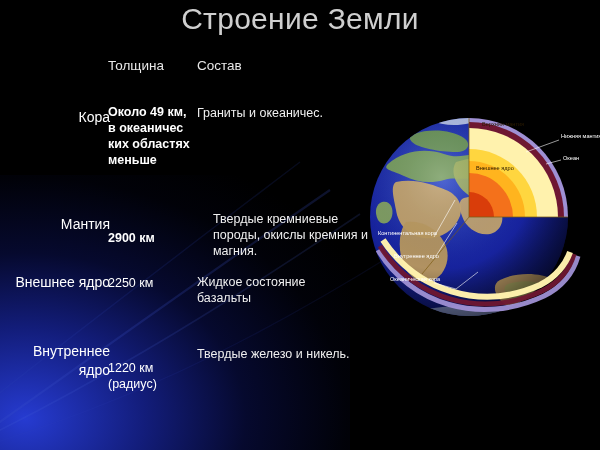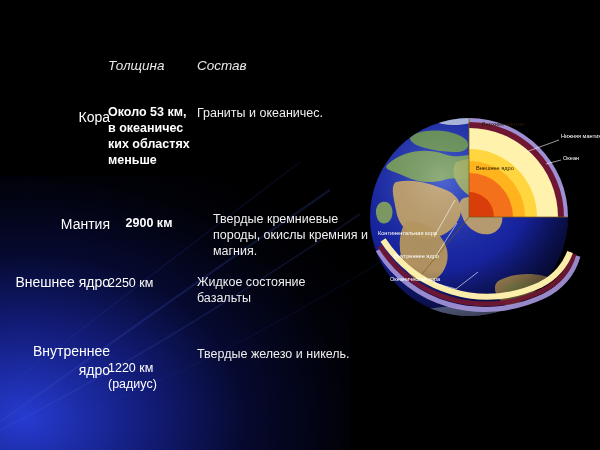--- a/index.html
+++ b/index.html
@@ -60,21 +60,20 @@
     position: absolute;
     left: 0;
     top: 48px;
     width: 360px;
     height: 360px;
   }
   .hdr {
     position: absolute;
     font-size: 13.5px;
     color: #e8e8e8;
-    font-style: italic;
   }
   .hdr-thickness { left: 108px; top: 10px; }
   .hdr-composition { left: 197px; top: 10px; }
 
   .row { position: absolute; left: 0; width: 360px; }
   .c-name {
     position: absolute;
     left: 10px;
     width: 100px;
     font-size: 14px;
@@ -101,21 +100,21 @@
   }
 
   
   #row-crust        { top: 56px;  }
   #row-crust .c-name  { top: 4px; }
   #row-crust .c-thick { top: 0px; }
   #row-crust .c-comp  { top: 1px; }
 
   #row-mantle       { top: 163px; }
   #row-mantle .c-name  { top: 4px; }
-  #row-mantle .c-thick { top: 4px; text-align: center; }
+  #row-mantle .c-thick { top: 19px; }
   #row-mantle .c-comp  { top: 0px; margin-left: 16px; }
 
   #row-outer        { top: 223px; }
   #row-outer .c-name  { top: 2px; }
   #row-outer .c-thick { top: 4px; }
   #row-outer .c-comp  { top: 3px; }
 
   #row-inner        { top: 292px; }
   #row-inner .c-name  { top: 2px; }
   #row-inner .c-thick { top: 20px; }
@@ -149,29 +148,30 @@
 
   <div class="bg-glow"></div>
 
   <svg class="bg-arcs" viewBox="0 0 600 450">
     <path d="M-40 450 C 60 380 170 300 330 190" stroke="#3a53c8" stroke-opacity=".30" stroke-width="2.2" fill="none"></path>
     <path d="M-40 450 C 80 392 200 322 360 214" stroke="#4a63d8" stroke-opacity=".22" stroke-width="1.6" fill="none"></path>
     <path d="M-60 440 C 40 360 150 276 300 162" stroke="#2c43b0" stroke-opacity=".22" stroke-width="1.4" fill="none"></path>
     <path d="M-30 450 C 110 410 240 350 400 250" stroke="#3147b8" stroke-opacity=".16" stroke-width="1.2" fill="none"></path>
   </svg>
 
+  <div class="title">Строение Земли</div>
 
   <div class="table-wrap">
 
     <div class="hdr hdr-thickness">Толщина</div>
     <div class="hdr hdr-composition">Состав</div>
 
     <div class="row" id="row-crust">
       <div class="c-name">Кора</div>
-      <div class="c-thick bold">Около 53 км, в океаничес ких областях меньше</div>
+      <div class="c-thick bold">Около 49 км, в океаничес ких областях меньше</div>
       <div class="c-comp">Граниты и океаничес.</div>
     </div>
 
     <div class="row" id="row-mantle">
       <div class="c-name">Мантия</div>
       <div class="c-thick bold">2900 км</div>
       <div class="c-comp">Твердые кремниевые породы, окислы кремния и магния.</div>
     </div>
 
     <div class="row" id="row-outer">

